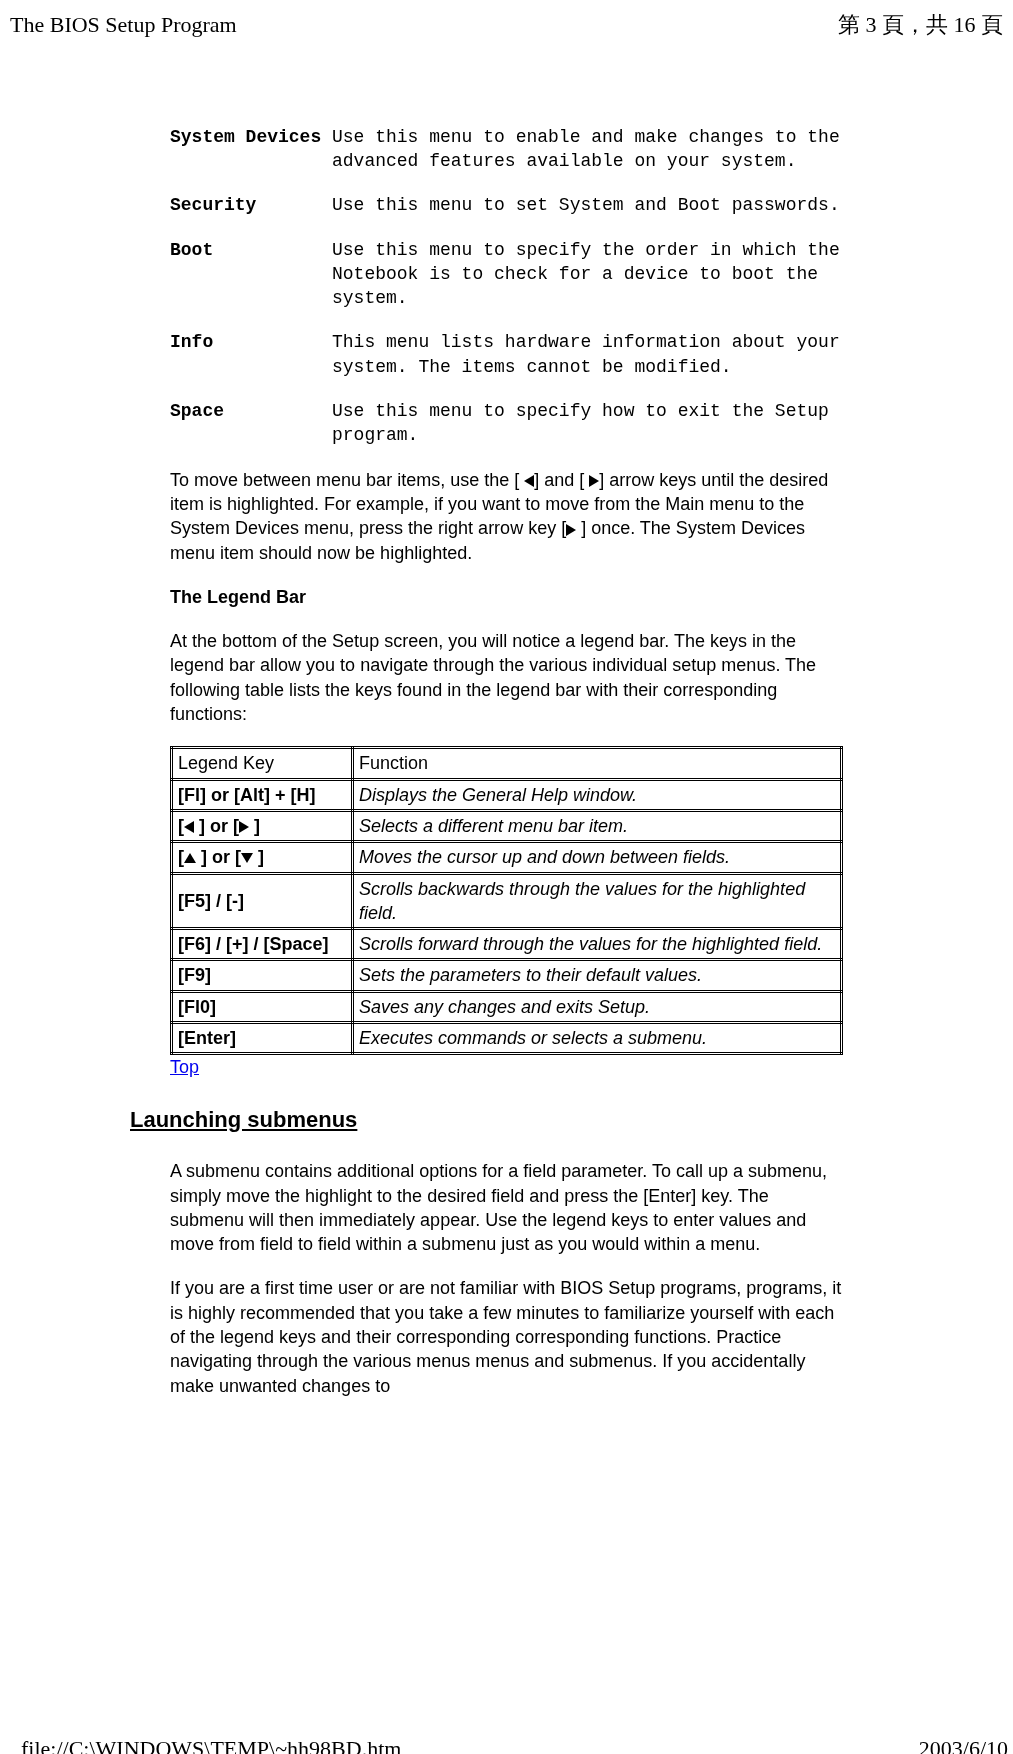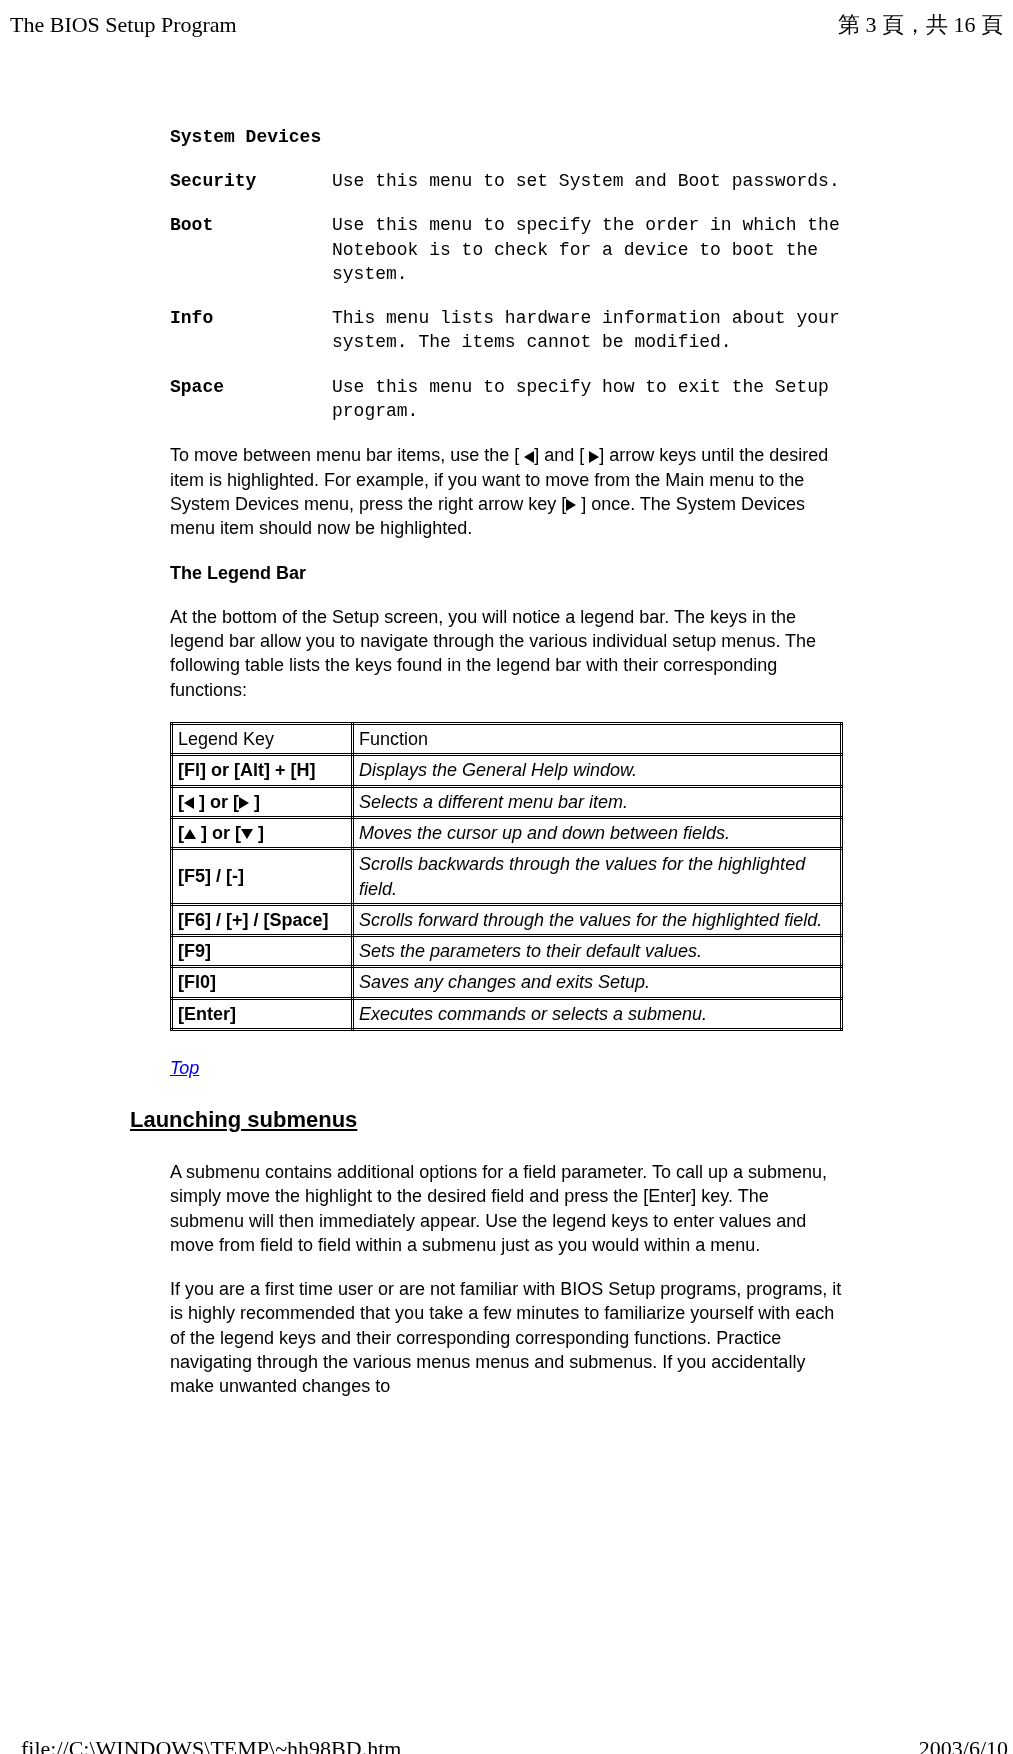--- a/index.html
+++ b/index.html
@@ -48,41 +48,39 @@
     .para {
       margin-bottom: 20px;
     }
     .subheading {
       font-weight: bold;
       margin-bottom: 20px;
     }
     table.legend {
       border-collapse: collapse;
       width: 100%;
-      margin-bottom: 25px;
     }
     table.legend td {
       border: 3px double #000;
       padding: 2px 5px;
       vertical-align: middle;
     }
     table.legend td.key {
       width: 27%;
       font-weight: bold;
     }
     table.legend td.header-cell {
       font-weight: normal;
     }
     table.legend td.func {
       font-style: italic;
     }
     a.top-link {
       color: #0000EE;
       text-decoration: underline;
-      font-style: italic;
     }
     .top-block {
       margin-bottom: 25px;
     }
     h2.section-heading {
       font-size: 22px;
       font-weight: bold;
       margin-left: -40px;
       margin-bottom: 25px;
       text-decoration: underline;
@@ -135,20 +133,21 @@
 <div class="header">
   <div>The BIOS Setup Program</div>
   <div>第 3 頁，共 16 頁</div>
 </div>
 
 <div class="content">
 
   <div class="menu-list">
     <div class="menu-item">
       <div class="menu-label">System Devices</div>
+      <div class="menu-desc">Use this menu to enable and make changes to the advanced features available on your system.</div>
     </div>
     <div class="menu-item">
       <div class="menu-label">Security</div>
       <div class="menu-desc">Use this menu to set System and Boot passwords.</div>
     </div>
     <div class="menu-item">
       <div class="menu-label">Boot</div>
       <div class="menu-desc">Use this menu to specify the order in which the Notebook is to check for a device to boot the system.</div>
     </div>
     <div class="menu-item">

